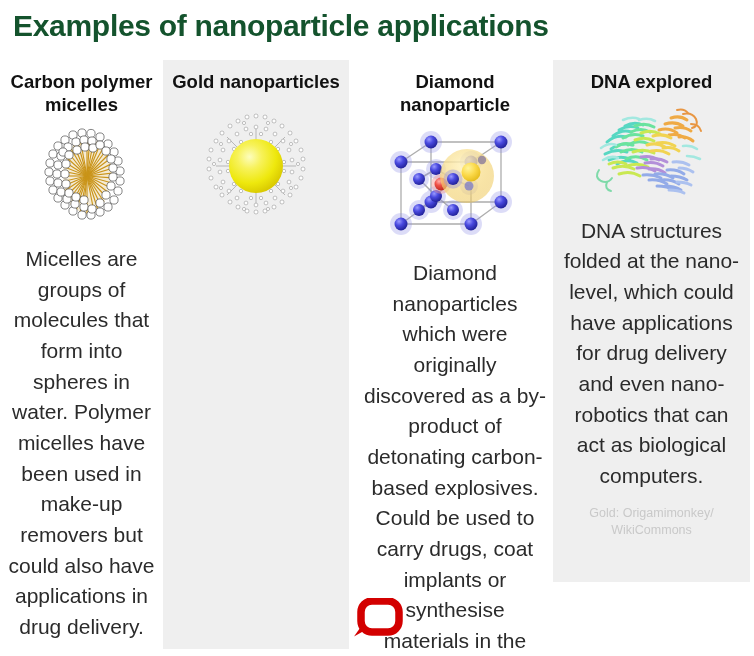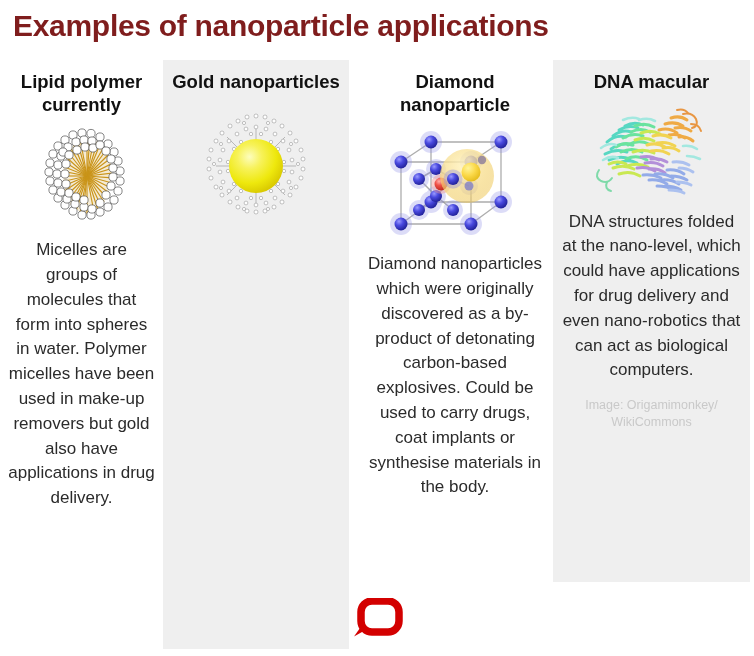--- a/index.html
+++ b/index.html
@@ -15,21 +15,21 @@
     position: relative;
   }
 
   
   #infographic-title {
     position: absolute;
     left: 13px;
     top: 9px;
     font-size: 30px;
     font-weight: bold;
-    color: #7f1d1d;
+    color: #14532d;
     letter-spacing: -0.3px;
     white-space: nowrap;
   }
 
   
   .column {
     position: absolute;
     top: 60px;
     box-sizing: border-box;
     padding: 0 8px;
@@ -52,24 +52,24 @@
     margin-top: 11px;
     margin-bottom: 0;
   }
 
   .col-art {
     position: relative;
     margin: 8px auto 0 auto;
   }
 
   .col-body {
-    font-size: 17px;
+    font-size: 21px;
     color: #2b2b2b;
     line-height: 1.46;
-    margin-top: 10px;
+    margin-top: 16px;
   }
 
   .col-credit {
     font-size: 12.5px;
     color: #c9c9c9;
     line-height: 1.35;
     margin-top: 14px;
   }
 
   
@@ -93,21 +93,21 @@
     text-align: center;
   }
   #conversation-logo { display: inline-block; }
 </style>
 </head>
 <body>
 
 <div id="infographic-title">Examples of nanoparticle applications</div>
 
 <div id="column-1" class="column">
-  <div class="col-heading">Lipid polymer currently</div>
+  <div class="col-heading">Carbon polymer micelles</div>
 
   <div class="col-art" id="micelle-art">
     <svg width="100" height="104" viewBox="0 0 100 104" xmlns="http://www.w3.org/2000/svg">
       <defs>
         <clipPath id="micelleCoreClip">
           <ellipse cx="55" cy="52" rx="25" ry="38"></ellipse>
         </clipPath>
       </defs>
 
       <g clip-path="url(#micelleCoreClip)" stroke="#c8900f" stroke-width="1.15" fill="none" opacity="0.95">
@@ -218,21 +218,21 @@
         <circle cx="81" cy="44" r="4.1"></circle>
           <circle cx="81" cy="53" r="4.1"></circle>
           <circle cx="79" cy="62" r="4.1"></circle>
         <circle cx="74" cy="71" r="4.1"></circle>
           <circle cx="68" cy="79" r="4.1"></circle>
           <circle cx="60" cy="85" r="4.1"></circle>
       </g>
     </svg>
   </div>
 
-  <div class="col-body">Micelles are groups of molecules that form into spheres in water. Polymer micelles have been used in make-up removers but gold also have applications in drug delivery.</div>
+  <div class="col-body">Micelles are groups of molecules that form into spheres in water. Polymer micelles have been used in make-up removers but could also have applications in drug delivery.</div>
 </div>
 
 <div id="column-2" class="column shaded">
   <div class="col-heading">Gold nanoparticles</div>
 
   <div class="col-art" id="gold-art">
     <svg width="150" height="128" viewBox="0 0 150 128" xmlns="http://www.w3.org/2000/svg">
       <defs>
         <radialGradient id="goldSphere" cx="38%" cy="33%" r="70%">
           <stop offset="0%" stop-color="#fdfdbe"></stop>
@@ -446,21 +446,21 @@
       <circle cx="74" cy="55" r="6" fill="url(#atomBlue)"></circle>
       <circle cx="90" cy="62" r="4.5" fill="#7a7ac8" opacity="0.75"></circle>
       <circle cx="103" cy="36" r="4.2" fill="#8a7a9a" opacity="0.8"></circle>
     </svg>
   </div>
 
   <div class="col-body">Diamond nanoparticles which were originally discovered as a by-product of detonating carbon-based explosives. Could be used to carry drugs, coat implants or synthesise materials in the body.</div>
 </div>
 
 <div id="column-4" class="column shaded">
-  <div class="col-heading">DNA macular</div>
+  <div class="col-heading">DNA explored</div>
 
   <div class="col-art" id="dna-art">
     <svg width="138" height="98" viewBox="0 0 138 98" xmlns="http://www.w3.org/2000/svg">
       <g opacity="0.95">
 
         <g stroke-linecap="round" fill="none">
 
           <g stroke="#4fd6c0" stroke-width="3">
             <path d="M24,40 q9,-8 19,-5"></path>
               <path d="M28,47 q10,-7 21,-4"></path>
@@ -550,21 +550,21 @@
           <g stroke="#7ad9a6" stroke-width="2">
             <path d="M16,68 q-5,7 2,11 q7,3 11,-3"></path>
             <path d="M24,80 q-3,7 4,9"></path>
           </g>
         </g>
       </g>
     </svg>
   </div>
 
   <div class="col-body">DNA structures folded at the nano-level, which could have applications for drug delivery and even nano-robotics that can act as biological computers.</div>
-  <div class="col-credit">Image: Origamimonkey/ WikiCommons</div>
+  <div class="col-credit">Gold: Origamimonkey/ WikiCommons</div>
 </div>
 
 <div id="logo-wrap">
   <span id="conversation-logo">
     <svg width="52" height="42" viewBox="0 0 52 42" xmlns="http://www.w3.org/2000/svg">
       <path d="M15.5 31.5 L3 38.5 L11.5 26.5 Z" fill="#d30000"></path>
       <rect x="10" y="3" width="38" height="31" rx="11" ry="11" fill="none" stroke="#d30000" stroke-width="7.5"></rect>
     </svg>
   </span>
 </div>

